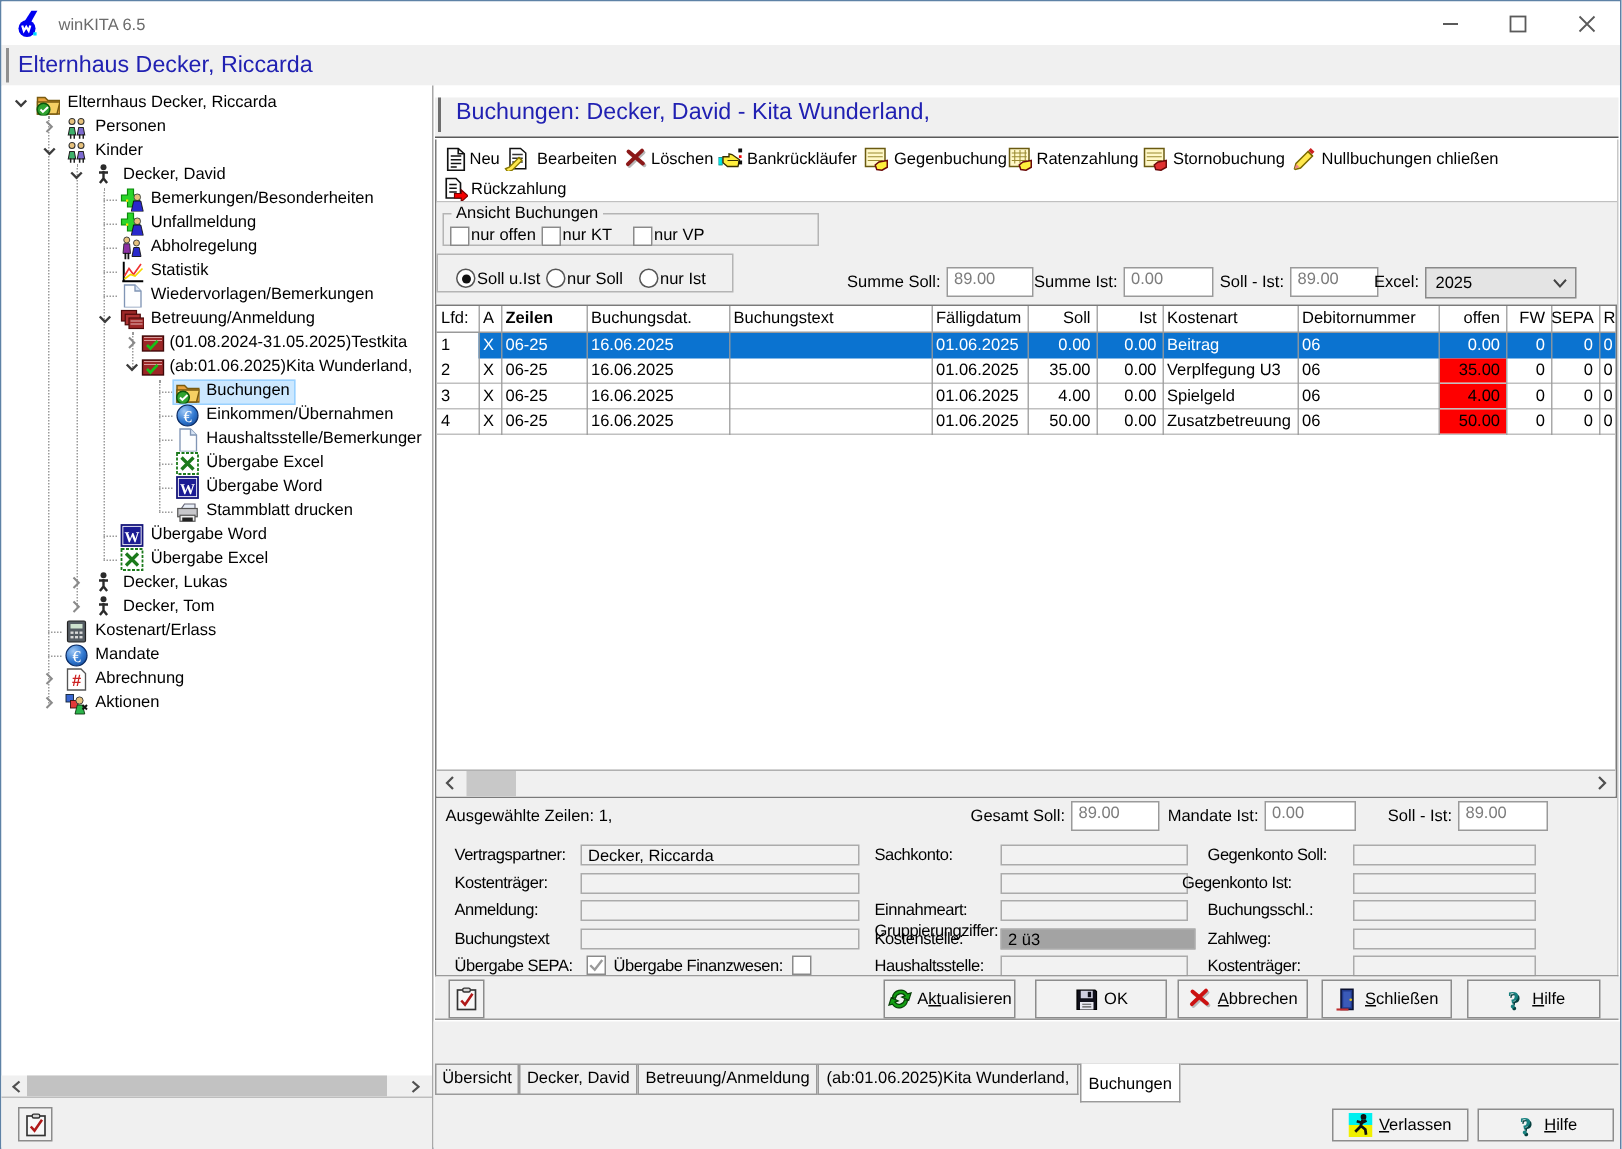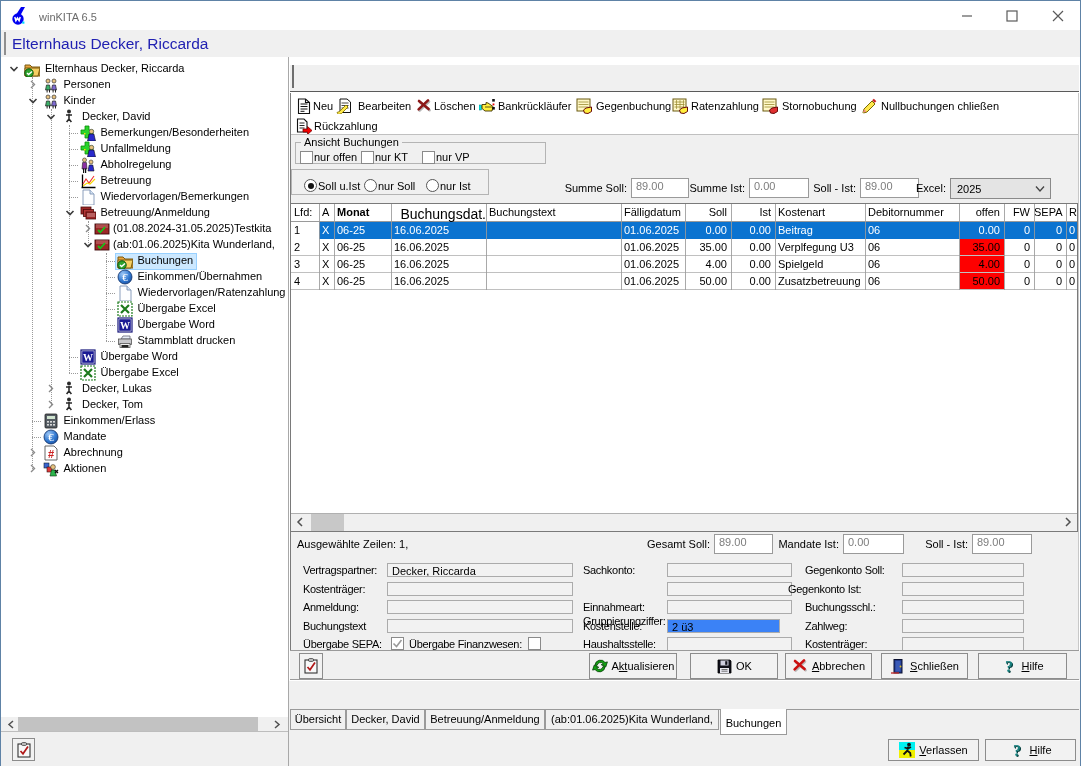--- a/index.html
+++ b/index.html
@@ -110,21 +110,21 @@
       <path d="M8 14 l1.2-6 h3.6 l1.2 6 z" fill="#2929cc" stroke="#111" stroke-width="0.6"></path>
     </svg>
 <div class="abs t12" style="left:99.5px;top:157px">Abholregelung</div>
 <div class="abs" style="left:68.0px;top:180px;width:9px;height:1px;border-top:1px dotted #9a9a9a"></div>
 <svg class="abs" style="left:78.5px;top:172px;width:16px;height:16px" width="16" height="16" viewBox="0 0 16 16">
       <rect x="1" y="1" width="14" height="13.5" fill="#fff"></rect>
       <path d="M2.5 14 v-12.5 M1.5 14.5 h14" stroke="#000" stroke-width="1.3"></path>
       <path d="M3 11 l3-5 3 4 5-7" stroke="#e33" stroke-width="1.1" fill="none"></path>
       <path d="M3 13 l4-3 3 1 5-5" stroke="#f5d800" stroke-width="1.1" fill="none"></path>
     </svg>
-<div class="abs t12" style="left:99.5px;top:173px">Betreuung</div>
+<div class="abs t12" style="left:99.5px;top:173px">Statistik</div>
 <div class="abs" style="left:68.0px;top:196px;width:9px;height:1px;border-top:1px dotted #9a9a9a"></div>
 <svg class="abs" style="left:78.5px;top:188px;width:16px;height:16px" width="16" height="16" viewBox="0 0 16 16">
       <path d="M3 1 h7 l4 4 v11 h-11 z" fill="#fdfeff" stroke="#8095b5" stroke-width="0.9"></path>
       <path d="M10 1 l0 4 4 0" fill="#d6e4f5" stroke="#8095b5" stroke-width="0.9"></path>
     </svg>
 <div class="abs t12" style="left:99.5px;top:189px">Wiedervorlagen/Bemerkungen</div>
 <svg class="abs" style="left:63.5px;top:207px" width="10" height="10" viewBox="0 0 10 10">
       <path d="M1.5 3 L5 6.5 L8.5 3" stroke="#3c3c3c" stroke-width="1.6" fill="none"></path>
     </svg>
 <svg class="abs" style="left:78.5px;top:204px;width:16px;height:16px" width="16" height="16" viewBox="0 0 16 16">
@@ -172,21 +172,21 @@
       </defs>
       <circle cx="8" cy="8" r="7" fill="url(#eu)" stroke="#0c2d66" stroke-width="0.8"></circle>
       <text x="8" y="12" font-size="11" font-family="Liberation Serif" fill="#fff" text-anchor="middle">€</text>
     </svg>
 <div class="abs t12" style="left:136.5px;top:269px">Einkommen/Übernahmen</div>
 <div class="abs" style="left:105.0px;top:292px;width:9px;height:1px;border-top:1px dotted #9a9a9a"></div>
 <svg class="abs" style="left:115.5px;top:284px;width:16px;height:16px" width="16" height="16" viewBox="0 0 16 16">
       <path d="M3 1 h7 l4 4 v11 h-11 z" fill="#fdfeff" stroke="#8095b5" stroke-width="0.9"></path>
       <path d="M10 1 l0 4 4 0" fill="#d6e4f5" stroke="#8095b5" stroke-width="0.9"></path>
     </svg>
-<div class="abs t12" style="left:136.5px;top:285px">Wiedervorlagen/Ratenzahlung</div>
+<div class="abs t12" style="left:136.5px;top:285px">Haushaltsstelle/Bemerkunger</div>
 <div class="abs" style="left:105.0px;top:308px;width:9px;height:1px;border-top:1px dotted #9a9a9a"></div>
 <svg class="abs" style="left:115.5px;top:300px;width:16px;height:16px" width="16" height="16" viewBox="0 0 16 16">
       <rect x="1" y="1" width="14" height="14" fill="#fff" stroke="#1c7a1c" stroke-width="1.2" stroke-dasharray="2 1"></rect>
       <path d="M4 4 l8 8 M12 4 l-8 8" stroke="#1c7a1c" stroke-width="2.2"></path>
     </svg>
 <div class="abs t12" style="left:136.5px;top:301px">Übergabe Excel</div>
 <div class="abs" style="left:105.0px;top:324px;width:9px;height:1px;border-top:1px dotted #9a9a9a"></div>
 <svg class="abs" style="left:115.5px;top:316px;width:16px;height:16px" width="16" height="16" viewBox="0 0 16 16">
       <rect x="1" y="1" width="14" height="14" fill="#fff" stroke="#15157a" stroke-width="1.2"></rect>
       <rect x="2.2" y="2.2" width="11.6" height="11.6" fill="#1b1b94"></rect>
@@ -236,21 +236,21 @@
       <rect x="4" y="3" width="8" height="3" fill="#cfe3cf"></rect>
       <g fill="#d8d8d8">
         <rect x="4" y="8" width="2" height="1.6"></rect>
         <rect x="7" y="8" width="2" height="1.6"></rect>
         <rect x="10" y="8" width="2" height="1.6"></rect>
         <rect x="4" y="11" width="2" height="1.6"></rect>
         <rect x="7" y="11" width="2" height="1.6"></rect>
         <rect x="10" y="11" width="2" height="1.6"></rect>
       </g>
     </svg>
-<div class="abs t12" style="left:62.5px;top:413px">Einkommen/Erlass</div>
+<div class="abs t12" style="left:62.5px;top:413px">Kostenart/Erlass</div>
 <div class="abs" style="left:31.0px;top:436px;width:9px;height:1px;border-top:1px dotted #9a9a9a"></div>
 <svg class="abs" style="left:41.5px;top:428px;width:16px;height:16px" width="16" height="16" viewBox="0 0 16 16">
       <defs>
         <radialGradient id="eu" cx="0.35" cy="0.3" r="0.9">
           <stop offset="0" stop-color="#9ec7f5"></stop>
           <stop offset="0.55" stop-color="#2f77d0"></stop>
           <stop offset="1" stop-color="#123f8a"></stop>
         </radialGradient>
       </defs>
       <circle cx="8" cy="8" r="7" fill="url(#eu)" stroke="#0c2d66" stroke-width="0.8"></circle>
@@ -288,20 +288,21 @@
 <div class="btn" style="left:11px;top:737px;width:23px;height:23px">
       <svg class="abs" style="position:static" width="16" height="16" viewBox="0 0 16 16">
         <rect x="2" y="2" width="12" height="13" fill="#f8f8f8" stroke="#333" stroke-width="1.1"></rect>
         <rect x="5.5" y="0.7" width="5" height="2.6" rx="1" fill="#d8d8d8" stroke="#333" stroke-width="0.9"></rect>
         <path d="M4.5 9 l2.5 2.8 L12 4.5" stroke="#b01818" stroke-width="1.7" fill="none"></path>
       </svg>
     </div>
 <div class="abs" style="left:289px;top:56px;width:790px;height:709px;background:#fff"></div>
 <div class="abs" style="left:289px;top:64px;width:789px;height:27px;background:#f0f0f0;border-bottom:1px solid #5a5a5a"></div>
 <div class="abs" style="left:291px;top:64px;width:2px;height:23px;background:#6e6e6e"></div>
+<div class="abs navy" style="left:303px;top:65px;font-size:15.5px;white-space:nowrap">Buchungen: Decker, David - Kita Wunderland,</div>
 <div class="abs" style="left:289px;top:92px;width:1px;height:559px;background:#7a7a7a"></div>
 <div class="abs" style="left:1077px;top:92px;width:1px;height:559px;background:#c8c8c8"></div>
 <svg class="abs" style="left:295px;top:97px" width="16" height="16" viewBox="0 0 16 16">
       <path d="M2.5 1 h7 l4 3.5 v11 h-11 z" fill="#fff" stroke="#111" stroke-width="1.1"></path>
       <path d="M9.5 1 v3.5 h4" fill="none" stroke="#111" stroke-width="1.1"></path>
       <path d="M4.5 6 h7 M4.5 8.5 h7 M4.5 11 h7 M4.5 13.3 h4" stroke="#111" stroke-width="1"></path>
     </svg>
 <div class="abs t12" style="left:312px;top:99px">Neu</div>
 <svg class="abs" style="left:335px;top:97px" width="16" height="16" viewBox="0 0 16 16">
       <path d="M4 1 h7 l3.5 3 v10.5 h-10.5 z" fill="#fff" stroke="#111" stroke-width="1"></path>
@@ -382,22 +383,22 @@
 <div class="abs" style="left:859px;top:177px;width:59px;height:20px;background:#fff;border:1px solid #9a9a9a;font-size:11px;color:#7d7d7d;padding:1px 0 0 4px;white-space:nowrap;overflow:hidden">89.00</div>
 <div class="rlab" style="left:825px;top:181px;width:120px">Excel:</div>
 <div class="abs" style="left:949px;top:177px;width:101px;height:21px;background:#e4e4e4;border:1px solid #8a8a8a;font-size:11px;color:#000;padding:4px 0 0 6px">2025</div>
 <svg class="abs" style="left:1034px;top:184px" width="10" height="8" viewBox="0 0 10 8">
       <path d="M1 1.5 L5 6 L9 1.5" stroke="#444" stroke-width="1.3" fill="none"></path>
     </svg>
 <div class="abs" style="left:289px;top:202px;width:788px;height:329px;border:1px solid #7a7a7a;background:#fff"></div>
 <div class="abs" style="left:290px;top:203px;width:786px;height:18px;border-bottom:1px solid #9a9a9a"></div>
 <div class="abs" style="left:290px;top:205px;width:28px;font-size:11px;text-align:left;padding-left:3px;white-space:nowrap;overflow:hidden">Lfd:</div>
 <div class="abs" style="left:318px;top:205px;width:15px;font-size:11px;text-align:left;padding-left:3px;white-space:nowrap;overflow:hidden">A</div>
-<div class="abs" style="left:333px;top:205px;width:57px;font-size:11px;font-weight:bold;text-align:left;padding-left:3px;white-space:nowrap;overflow:hidden">Monat</div>
-<div class="abs" style="left:390px;top:205px;width:95px;font-size:14px;text-align:right;padding-left:3px;white-space:nowrap;overflow:hidden">Buchungsdat.</div>
+<div class="abs" style="left:333px;top:205px;width:57px;font-size:11px;font-weight:bold;text-align:left;padding-left:3px;white-space:nowrap;overflow:hidden">Zeilen</div>
+<div class="abs" style="left:390px;top:205px;width:95px;font-size:11px;text-align:left;padding-left:3px;white-space:nowrap;overflow:hidden">Buchungsdat.</div>
 <div class="abs" style="left:485px;top:205px;width:135px;font-size:11px;text-align:left;padding-left:3px;white-space:nowrap;overflow:hidden">Buchungstext</div>
 <div class="abs" style="left:620px;top:205px;width:64px;font-size:11px;text-align:left;padding-left:3px;white-space:nowrap;overflow:hidden">Fälligdatum</div>
 <div class="abs" style="left:684px;top:205px;width:46px;font-size:11px;text-align:right;padding-right:4px;white-space:nowrap;overflow:hidden">Soll</div>
 <div class="abs" style="left:730px;top:205px;width:44px;font-size:11px;text-align:right;padding-right:4px;white-space:nowrap;overflow:hidden">Ist</div>
 <div class="abs" style="left:774px;top:205px;width:90px;font-size:11px;text-align:left;padding-left:3px;white-space:nowrap;overflow:hidden">Kostenart</div>
 <div class="abs" style="left:864px;top:205px;width:94px;font-size:11px;text-align:left;padding-left:3px;white-space:nowrap;overflow:hidden">Debitornummer</div>
 <div class="abs" style="left:958px;top:205px;width:45px;font-size:11px;text-align:right;padding-right:4px;white-space:nowrap;overflow:hidden">offen</div>
 <div class="abs" style="left:1003px;top:205px;width:30px;font-size:11px;text-align:right;padding-right:4px;white-space:nowrap;overflow:hidden">FW</div>
 <div class="abs" style="left:1033px;top:205px;width:32px;font-size:11px;text-align:right;padding-right:4px;white-space:nowrap;overflow:hidden">SEPA</div>
 <div class="abs" style="left:1065px;top:205px;width:11px;font-size:11px;text-align:left;padding-left:3px;white-space:nowrap;overflow:hidden">R</div>
@@ -503,21 +504,21 @@
 <div class="abs" style="left:901px;top:580.5px;width:122px;height:14px;background:#f2f2f2;border:1px solid #ababab;font-size:11px;color:#000;padding:1px 0 0 4px;white-space:nowrap;overflow:hidden"></div>
 <div class="flabel" style="left:302px;top:600px">Anmeldung:</div>
 <div class="abs" style="left:386px;top:599px;width:186px;height:14px;background:#f2f2f2;border:1px solid #ababab;font-size:11px;color:#000;padding:1px 0 0 4px;white-space:nowrap;overflow:hidden"></div>
 <div class="flabel" style="left:582px;top:600px">Einnahmeart:</div>
 <div class="abs" style="left:666px;top:599px;width:125px;height:14px;background:#f2f2f2;border:1px solid #ababab;font-size:11px;color:#000;padding:1px 0 0 4px;white-space:nowrap;overflow:hidden"></div>
 <div class="flabel" style="left:804px;top:600px">Buchungsschl.:</div>
 <div class="abs" style="left:901px;top:599px;width:122px;height:14px;background:#f2f2f2;border:1px solid #ababab;font-size:11px;color:#000;padding:1px 0 0 4px;white-space:nowrap;overflow:hidden"></div>
 <div class="flabel" style="left:302px;top:618.5px">Buchungstext</div>
 <div class="abs" style="left:386px;top:617.5px;width:186px;height:14px;background:#f2f2f2;border:1px solid #ababab;font-size:11px;color:#000;padding:1px 0 0 4px;white-space:nowrap;overflow:hidden"></div>
 <div class="flabel" style="left:582px;top:618.5px">Kostenstelle:</div>
-<div class="abs" style="left:666px;top:617.5px;width:113px;height:14px;background:#3b82f6;border:1px solid #ababab;font-size:11px;color:#000;padding:1px 0 0 4px;white-space:nowrap;overflow:hidden">2 ü3</div>
+<div class="abs" style="left:666px;top:617.5px;width:130px;height:14px;background:#a3a3a3;border:1px solid #ababab;font-size:11px;color:#000;padding:1px 0 0 4px;white-space:nowrap;overflow:hidden">2 ü3</div>
 <div class="flabel" style="left:804px;top:618.5px">Zahlweg:</div>
 <div class="abs" style="left:901px;top:617.5px;width:122px;height:14px;background:#f2f2f2;border:1px solid #ababab;font-size:11px;color:#000;padding:1px 0 0 4px;white-space:nowrap;overflow:hidden"></div>
 <div class="flabel" style="left:302px;top:637px">Übergabe SEPA:</div>
 <div class="flabel" style="left:582px;top:637px">Haushaltsstelle:</div>
 <div class="abs" style="left:666px;top:636px;width:125px;height:14px;background:#f2f2f2;border:1px solid #ababab;font-size:11px;color:#000;padding:1px 0 0 4px;white-space:nowrap;overflow:hidden"></div>
 <div class="flabel" style="left:804px;top:637px">Kostenträger:</div>
 <div class="abs" style="left:901px;top:636px;width:122px;height:14px;background:#f2f2f2;border:1px solid #ababab;font-size:11px;color:#000;padding:1px 0 0 4px;white-space:nowrap;overflow:hidden"></div>
 <div class="abs" style="left:390px;top:636px;width:13px;height:13px;background:#fff;border:1px solid #8a8a8a"></div>
     <svg class="abs" style="left:390px;top:636px" width="13" height="13" viewBox="0 0 13 13">
       <path d="M2.5 6.5 l3 3 5-6.5" stroke="#9a9a9a" stroke-width="1.6" fill="none"></path>

